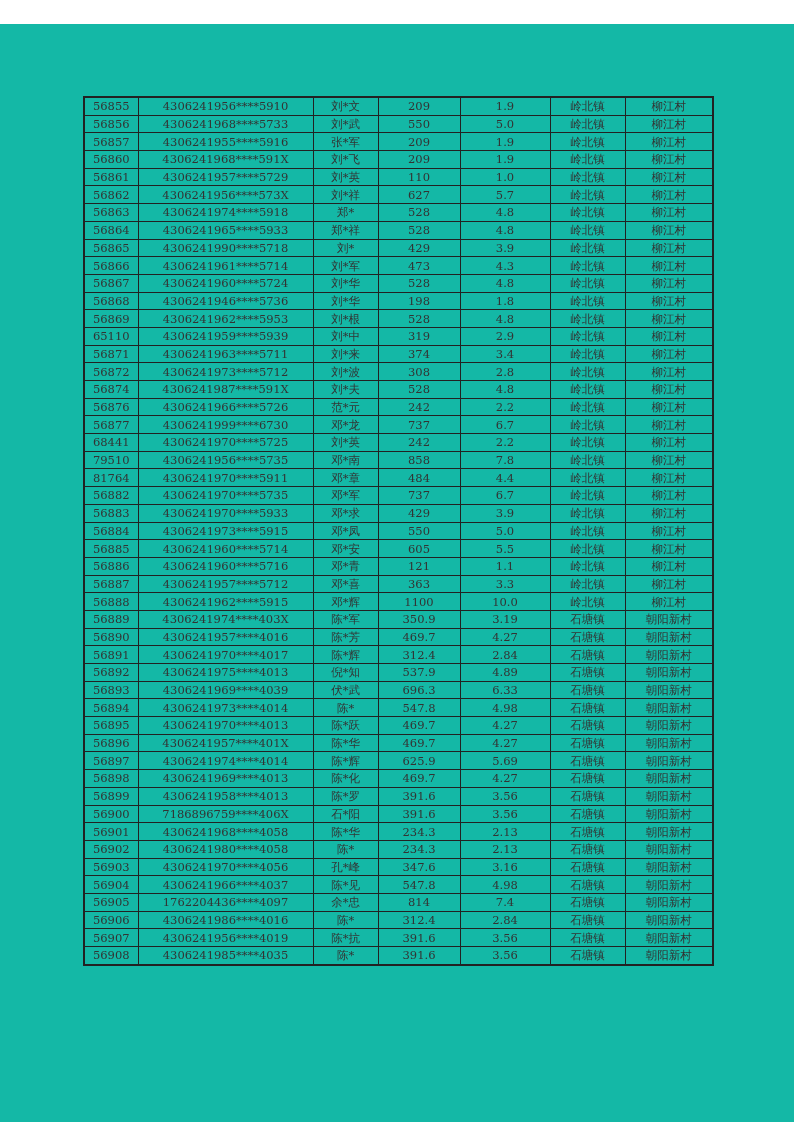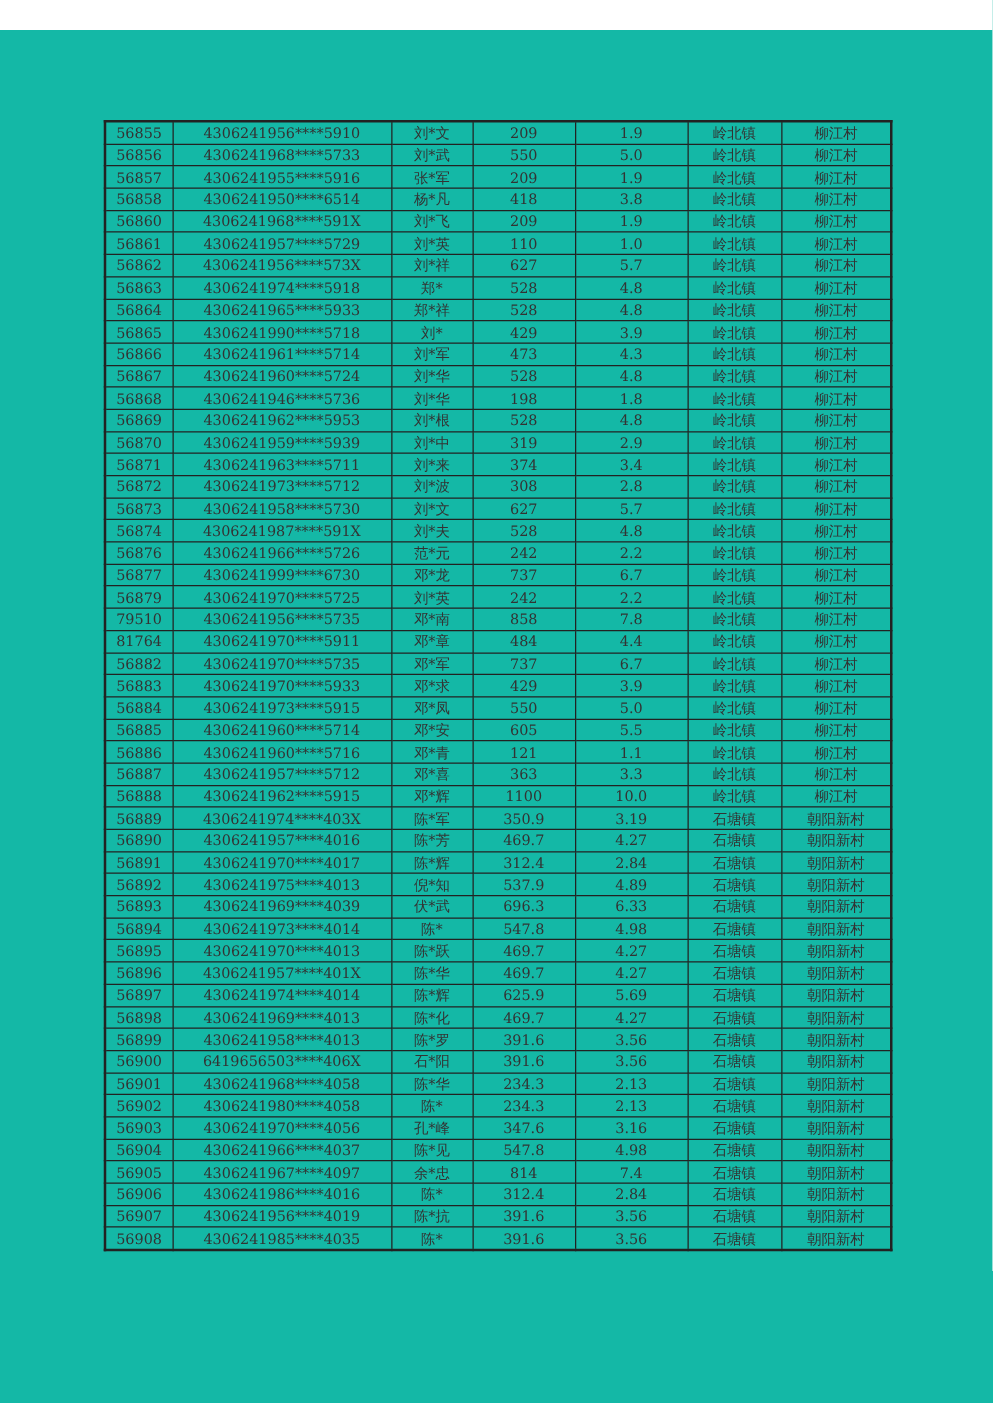--- a/index.html
+++ b/index.html
@@ -64,29 +64,20 @@
         <tr>
           <td>56857</td>
           <td>4306241955****5916</td>
           <td>张*军</td>
           <td>209</td>
           <td>1.9</td>
           <td>岭北镇</td>
           <td>柳江村</td>
         </tr>
         <tr>
-          <td>56858</td>
-          <td>4306241950****6514</td>
-          <td>杨*凡</td>
-          <td>418</td>
-          <td>3.8</td>
-          <td>岭北镇</td>
-          <td>柳江村</td>
-        </tr>
-        <tr>
           <td>56860</td>
           <td>4306241968****591X</td>
           <td>刘*飞</td>
           <td>209</td>
           <td>1.9</td>
           <td>岭北镇</td>
           <td>柳江村</td>
         </tr>
         <tr>
           <td>56861</td>
@@ -163,21 +154,21 @@
         <tr>
           <td>56869</td>
           <td>4306241962****5953</td>
           <td>刘*根</td>
           <td>528</td>
           <td>4.8</td>
           <td>岭北镇</td>
           <td>柳江村</td>
         </tr>
         <tr>
-          <td>56870</td>
+          <td>65110</td>
           <td>4306241959****5939</td>
           <td>刘*中</td>
           <td>319</td>
           <td>2.9</td>
           <td>岭北镇</td>
           <td>柳江村</td>
         </tr>
         <tr>
           <td>56871</td>
           <td>4306241963****5711</td>
@@ -190,29 +181,20 @@
         <tr>
           <td>56872</td>
           <td>4306241973****5712</td>
           <td>刘*波</td>
           <td>308</td>
           <td>2.8</td>
           <td>岭北镇</td>
           <td>柳江村</td>
         </tr>
         <tr>
-          <td>56873</td>
-          <td>4306241958****5730</td>
-          <td>刘*文</td>
-          <td>627</td>
-          <td>5.7</td>
-          <td>岭北镇</td>
-          <td>柳江村</td>
-        </tr>
-        <tr>
           <td>56874</td>
           <td>4306241987****591X</td>
           <td>刘*夫</td>
           <td>528</td>
           <td>4.8</td>
           <td>岭北镇</td>
           <td>柳江村</td>
         </tr>
         <tr>
           <td>56876</td>
@@ -226,21 +208,21 @@
         <tr>
           <td>56877</td>
           <td>4306241999****6730</td>
           <td>邓*龙</td>
           <td>737</td>
           <td>6.7</td>
           <td>岭北镇</td>
           <td>柳江村</td>
         </tr>
         <tr>
-          <td>56879</td>
+          <td>68441</td>
           <td>4306241970****5725</td>
           <td>刘*英</td>
           <td>242</td>
           <td>2.2</td>
           <td>岭北镇</td>
           <td>柳江村</td>
         </tr>
         <tr>
           <td>79510</td>
           <td>4306241956****5735</td>
@@ -416,21 +398,21 @@
           <td>56899</td>
           <td>4306241958****4013</td>
           <td>陈*罗</td>
           <td>391.6</td>
           <td>3.56</td>
           <td>石塘镇</td>
           <td>朝阳新村</td>
         </tr>
         <tr>
           <td>56900</td>
-          <td>6419656503****406X</td>
+          <td>7186896759****406X</td>
           <td>石*阳</td>
           <td>391.6</td>
           <td>3.56</td>
           <td>石塘镇</td>
           <td>朝阳新村</td>
         </tr>
         <tr>
           <td>56901</td>
           <td>4306241968****4058</td>
           <td>陈*华</td>
@@ -461,21 +443,21 @@
           <td>56904</td>
           <td>4306241966****4037</td>
           <td>陈*见</td>
           <td>547.8</td>
           <td>4.98</td>
           <td>石塘镇</td>
           <td>朝阳新村</td>
         </tr>
         <tr>
           <td>56905</td>
-          <td>4306241967****4097</td>
+          <td>1762204436****4097</td>
           <td>余*忠</td>
           <td>814</td>
           <td>7.4</td>
           <td>石塘镇</td>
           <td>朝阳新村</td>
         </tr>
         <tr>
           <td>56906</td>
           <td>4306241986****4016</td>
           <td>陈*</td>

